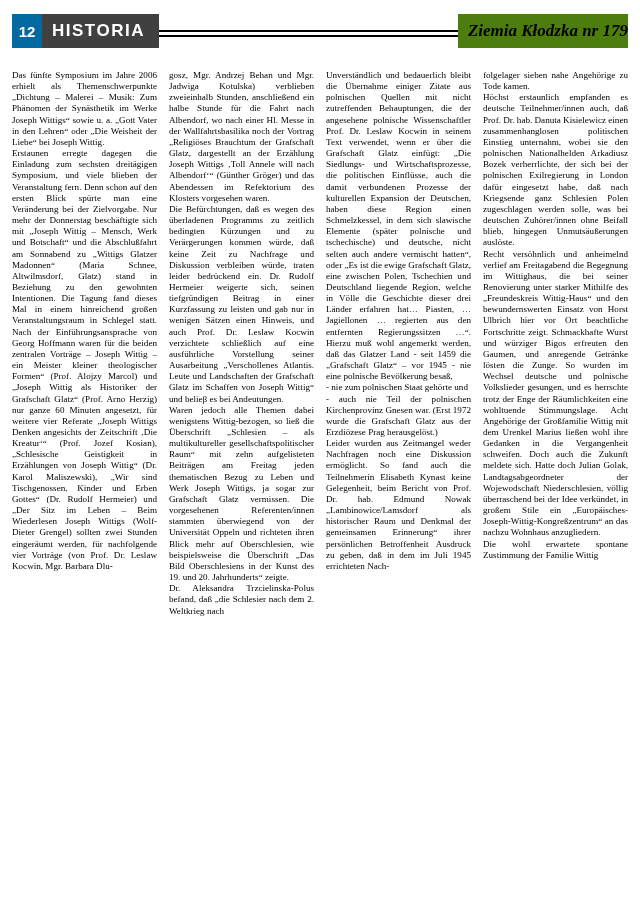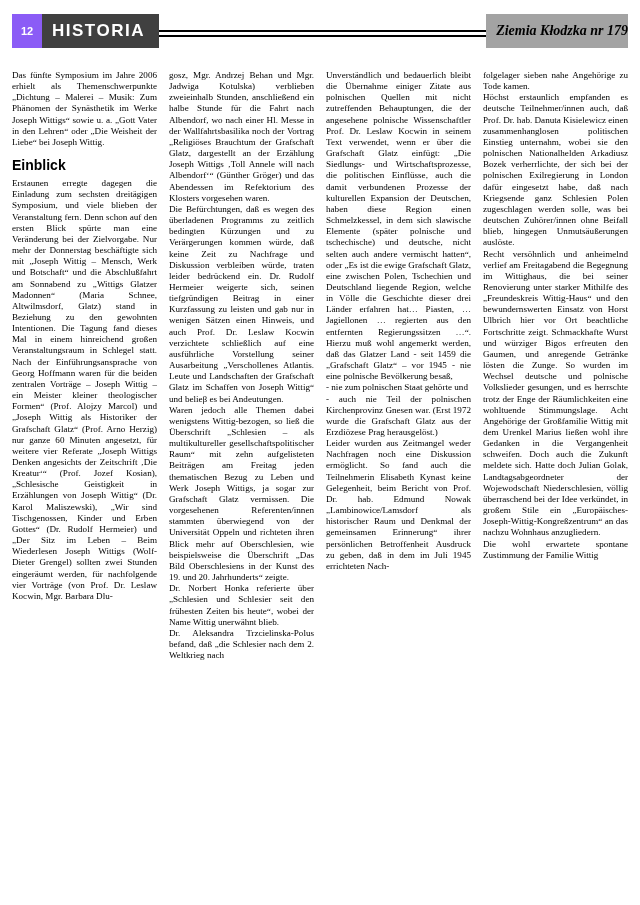--- a/index.html
+++ b/index.html
@@ -28,25 +28,25 @@
     height: 34px;
     margin: 14px 12px 0 12px;
     display: flex;
     align-items: stretch;
   }
   .masthead-left {
     display: flex;
     align-items: stretch;
   }
   .page-number-box {
-    background: #8b5cf6;
+    background: #0369a1;
     color: #ffffff;
     font-family: "Liberation Sans", sans-serif;
     font-weight: bold;
-    font-size: 11px;
+    font-size: 15px;
     width: 30px;
     display: flex;
     align-items: center;
     justify-content: center;
   }
   .masthead-title {
     background: #404040;
     color: #ffffff;
     font-family: "Liberation Sans", sans-serif;
     font-weight: bold;
@@ -68,23 +68,23 @@
     top: 50%;
     margin-top: -1px;
     border-top: 2px solid #000;
     border-bottom: 2px solid #000;
     height: 3px;
   }
   .masthead-issue {
     font-family: "Liberation Serif", serif;
     font-style: italic;
     font-weight: bold;
-    font-size: 14px;
+    font-size: 17px;
     padding-left: 10px;
-    background: #a3a3a3;
+    background: #4d7c0f;
     display: flex;
     align-items: center;
   }
 
   
   .columns {
     position: absolute;
     top: 56px;
     left: 12px;
     right: 12px;
@@ -126,29 +126,27 @@
       <div class="masthead-title">HISTORIA</div>
     </div>
     <div class="masthead-rule"></div>
     <div class="masthead-issue">Ziemia Kłodzka nr 179</div>
   </div>
 
   <div class="columns">
 
     <div class="col">
       <p>Das fünfte Symposium im Jahre 2006 erhielt als Themenschwerpunkte „Dichtung – Malerei – Musik: Zum Phänomen der Synästhetik im Werke Joseph Wittigs“ sowie u. a. „Gott Vater in den Lehren“ oder „Die Weisheit der Liebe“ bei Joseph Wittig.</p>
-      <h2 class="section">Einblick</h2>
       <p>Erstaunen erregte dagegen die Einladung zum sechsten dreitägigen Symposium, und viele blieben der Veranstaltung fern. Denn schon auf den ersten Blick spürte man eine Veränderung bei der Zielvorgabe. Nur mehr der Donnerstag beschäftigte sich mit „Joseph Wittig – Mensch, Werk und Botschaft“ und die Abschlußfahrt am Sonnabend zu „Wittigs Glatzer Madonnen“ (Maria Schnee, Altwilmsdorf, Glatz) stand in Beziehung zu den gewohnten Intentionen. Die Tagung fand dieses Mal in einem hinreichend großen Veranstaltungsraum in Schlegel statt. Nach der Einführungsansprache von Georg Hoffmann waren für die beiden zentralen Vorträge – Joseph Wittig – ein Meister kleiner theologischer Formen“ (Prof. Alojzy Marcol) und „Joseph Wittig als Historiker der Grafschaft Glatz“ (Prof. Arno Herzig) nur ganze 60 Minuten angesetzt, für weitere vier Referate „Joseph Wittigs Denken angesichts der Zeitschrift ‚Die Kreatur‘“ (Prof. Jozef Kosian), „Schlesische Geistigkeit in Erzählungen von Joseph Wittig“ (Dr. Karol Maliszewski), „Wir sind Tischgenossen, Kinder und Erben Gottes“ (Dr. Rudolf Hermeier) und „Der Sitz im Leben – Beim Wiederlesen Joseph Wittigs (Wolf-Dieter Grengel) sollten zwei Stunden eingeräumt werden, für nachfolgende vier Vorträge (von Prof. Dr. Leslaw Kocwin, Mgr. Barbara Dlu-</p>
     </div>
 
     <div class="col">
       <p>gosz, Mgr. Andrzej Behan und Mgr. Jadwiga Kotulska) verblieben zweieinhalb Stunden, anschließend ein halbe Stunde für die Fahrt nach Albendorf, wo nach einer Hl. Messe in der Wallfahrtsbasilika noch der Vortrag „Religiöses Brauchtum der Grafschaft Glatz, dargestellt an der Erzählung Joseph Wittigs ‚Toll Annele will nach Albendorf‘“ (Günther Gröger) und das Abendessen im Refektorium des Klosters vorgesehen waren.</p>
       <p>Die Befürchtungen, daß es wegen des überladenen Programms zu zeitlich bedingten Kürzungen und zu Verärgerungen kommen würde, daß keine Zeit zu Nachfrage und Diskussion verbleiben würde, traten leider bedrückend ein. Dr. Rudolf Hermeier weigerte sich, seinen tiefgründigen Beitrag in einer Kurzfassung zu leisten und gab nur in wenigen Sätzen einen Hinweis, und auch Prof. Dr. Leslaw Kocwin verzichtete schließlich auf eine ausführliche Vorstellung seiner Ausarbeitung „Verschollenes Atlantis. Leute und Landschaften der Grafschaft Glatz im Schaffen von Joseph Wittig“ und belieβ es bei Andeutungen.</p>
       <p>Waren jedoch alle Themen dabei wenigstens Wittig-bezogen, so ließ die Überschrift „Schlesien – als multikultureller gesellschaftspolitischer Raum“ mit zehn aufgelisteten Beiträgen am Freitag jeden thematischen Bezug zu Leben und Werk Joseph Wittigs, ja sogar zur Grafschaft Glatz vermissen. Die vorgesehenen Referenten/innen stammten überwiegend von der Universität Oppeln und richteten ihren Blick mehr auf Oberschlesien, wie beispielsweise die Überschrift „Das Bild Oberschlesiens in der Kunst des 19. und 20. Jahrhunderts“ zeigte.</p>
-      <p>Dr. Norbert Honka referierte über „Schlesien und Schlesier seit den frühesten Zeiten bis heute“, wobei der Name Wittig unerwähnt blieb.</p>
       <p>Dr. Aleksandra Trzcielinska-Polus befand, daß „die Schlesier nach dem 2. Weltkrieg nach</p>
     </div>
 
     <div class="col">
       <p>Unverständlich und bedauerlich bleibt die Übernahme einiger Zitate aus polnischen Quellen mit nicht zutreffenden Behauptungen, die der angesehene polnische Wissenschaftler Prof. Dr. Leslaw Kocwin in seinem Text verwendet, wenn er über die Grafschaft Glatz einfügt: „Die Siedlungs- und Wirtschaftsprozesse, die politischen Einflüsse, auch die damit verbundenen Prozesse der kulturellen Expansion der Deutschen, haben diese Region einen Schmelzkessel, in dem sich slawische Elemente (später polnische und tschechische) und deutsche, nicht selten auch andere vermischt hatten“, oder „Es ist die ewige Grafschaft Glatz, eine zwischen Polen, Tschechien und Deutschland liegende Region, welche in Völle die Geschichte dieser drei Länder erfahren hat… Piasten, … Jagiellonen … regierten aus den entfernten Regierungssitzen …“. Hierzu muß wohl angemerkt werden, daß das Glatzer Land - seit 1459 die „Grafschaft Glatz“ – vor 1945 - nie eine polnische Bevölkerung besaß,</p>
       <p>- nie zum polnischen Staat gehörte und</p>
       <p>- auch nie Teil der polnischen Kirchenprovinz Gnesen war. (Erst 1972 wurde die Grafschaft Glatz aus der Erzdiözese Prag herausgelöst.)</p>
       <p>Leider wurden aus Zeitmangel weder Nachfragen noch eine Diskussion ermöglicht. So fand auch die Teilnehmerin Elisabeth Kynast keine Gelegenheit, beim Bericht von Prof. Dr. hab. Edmund Nowak „Lambinowice/Lamsdorf als historischer Raum und Denkmal der gemeinsamen Erinnerung“ ihrer persönlichen Betroffenheit Ausdruck zu geben, daß in dem im Juli 1945 errichteten Nach-</p>
     </div>
 

